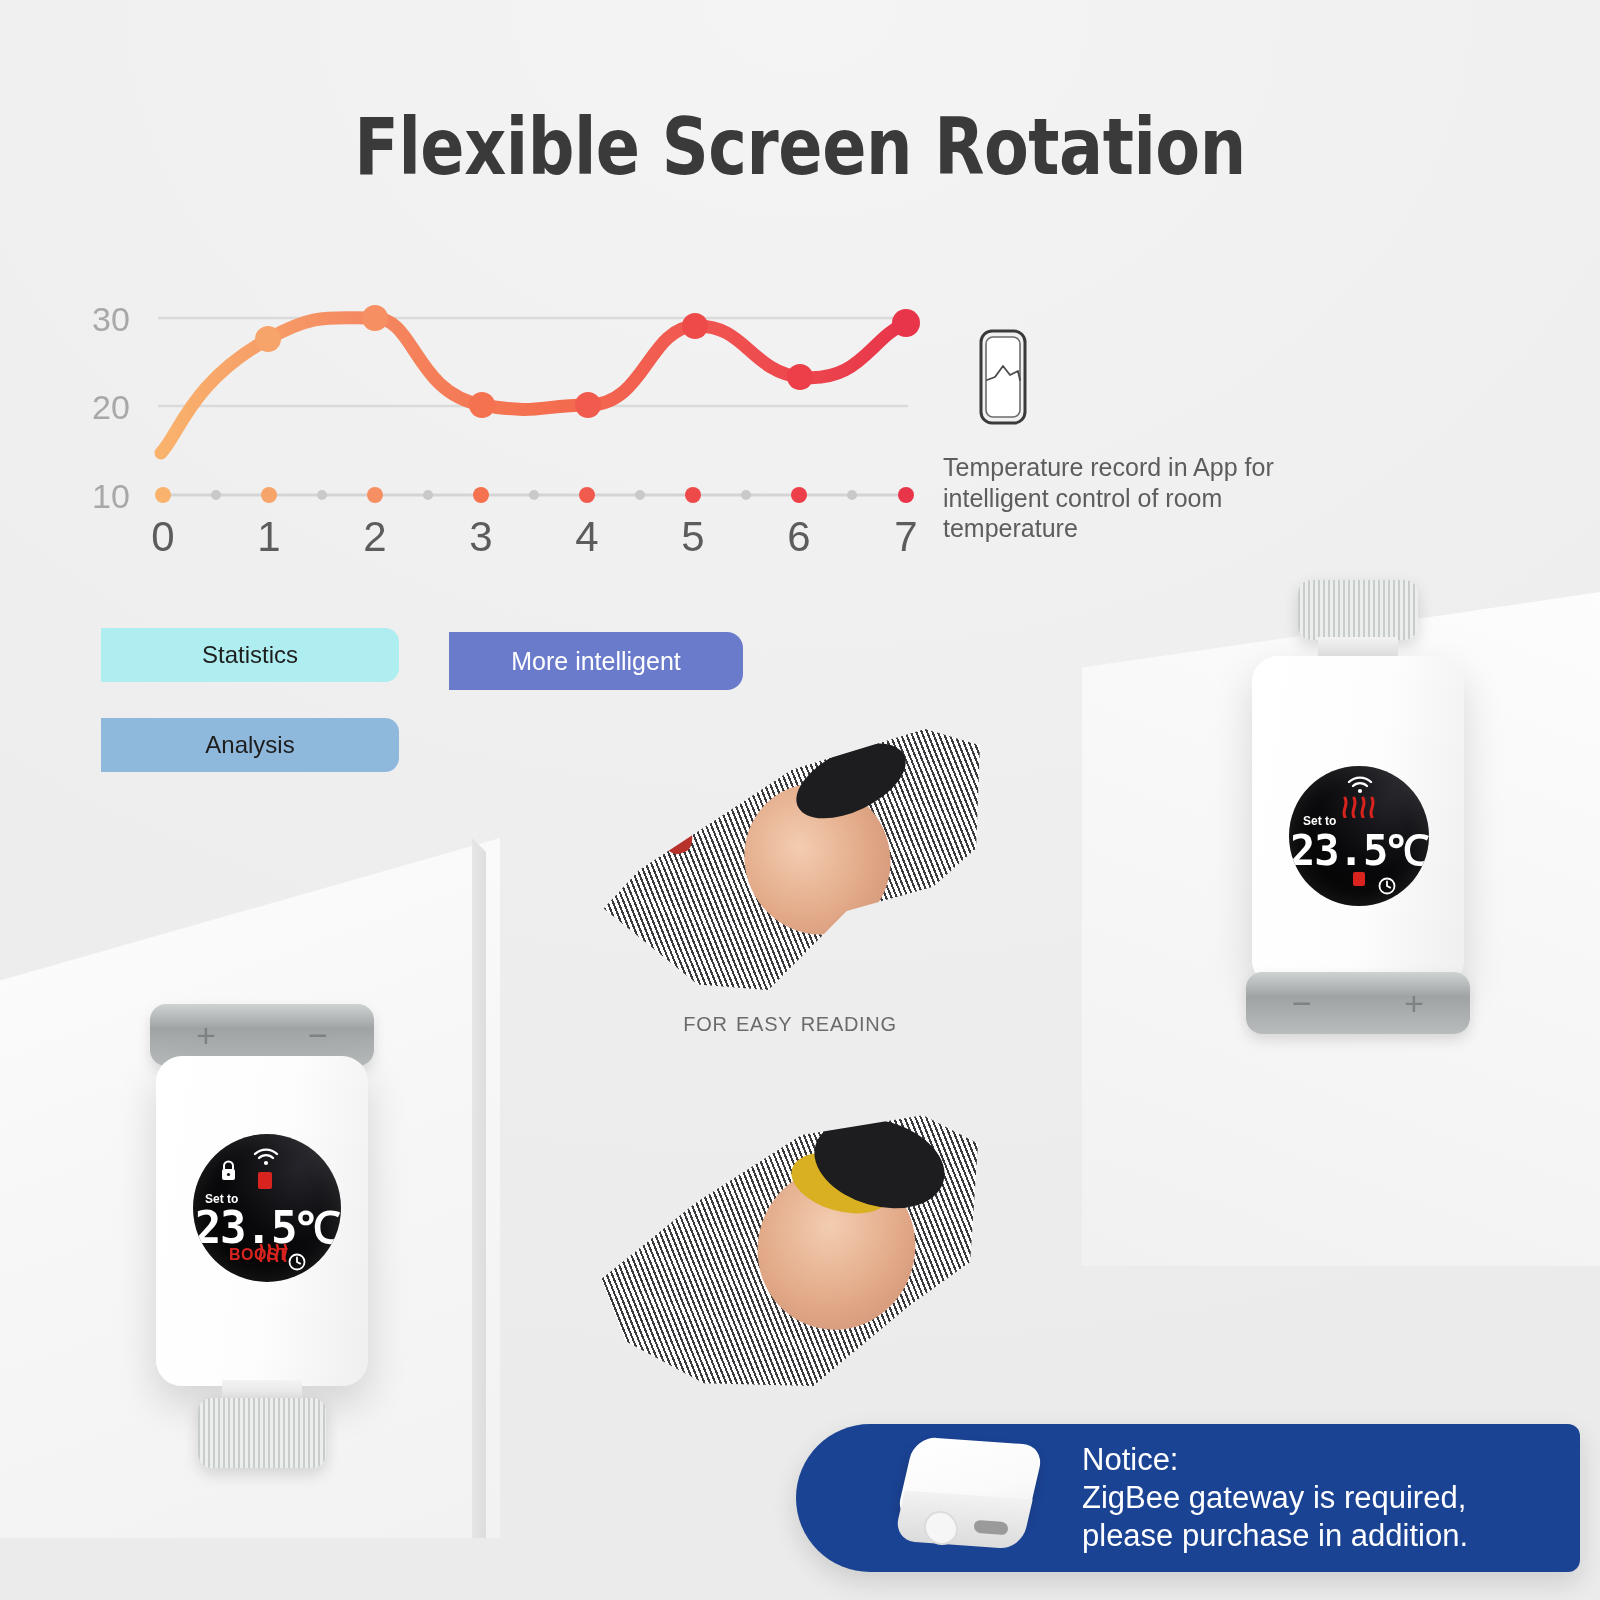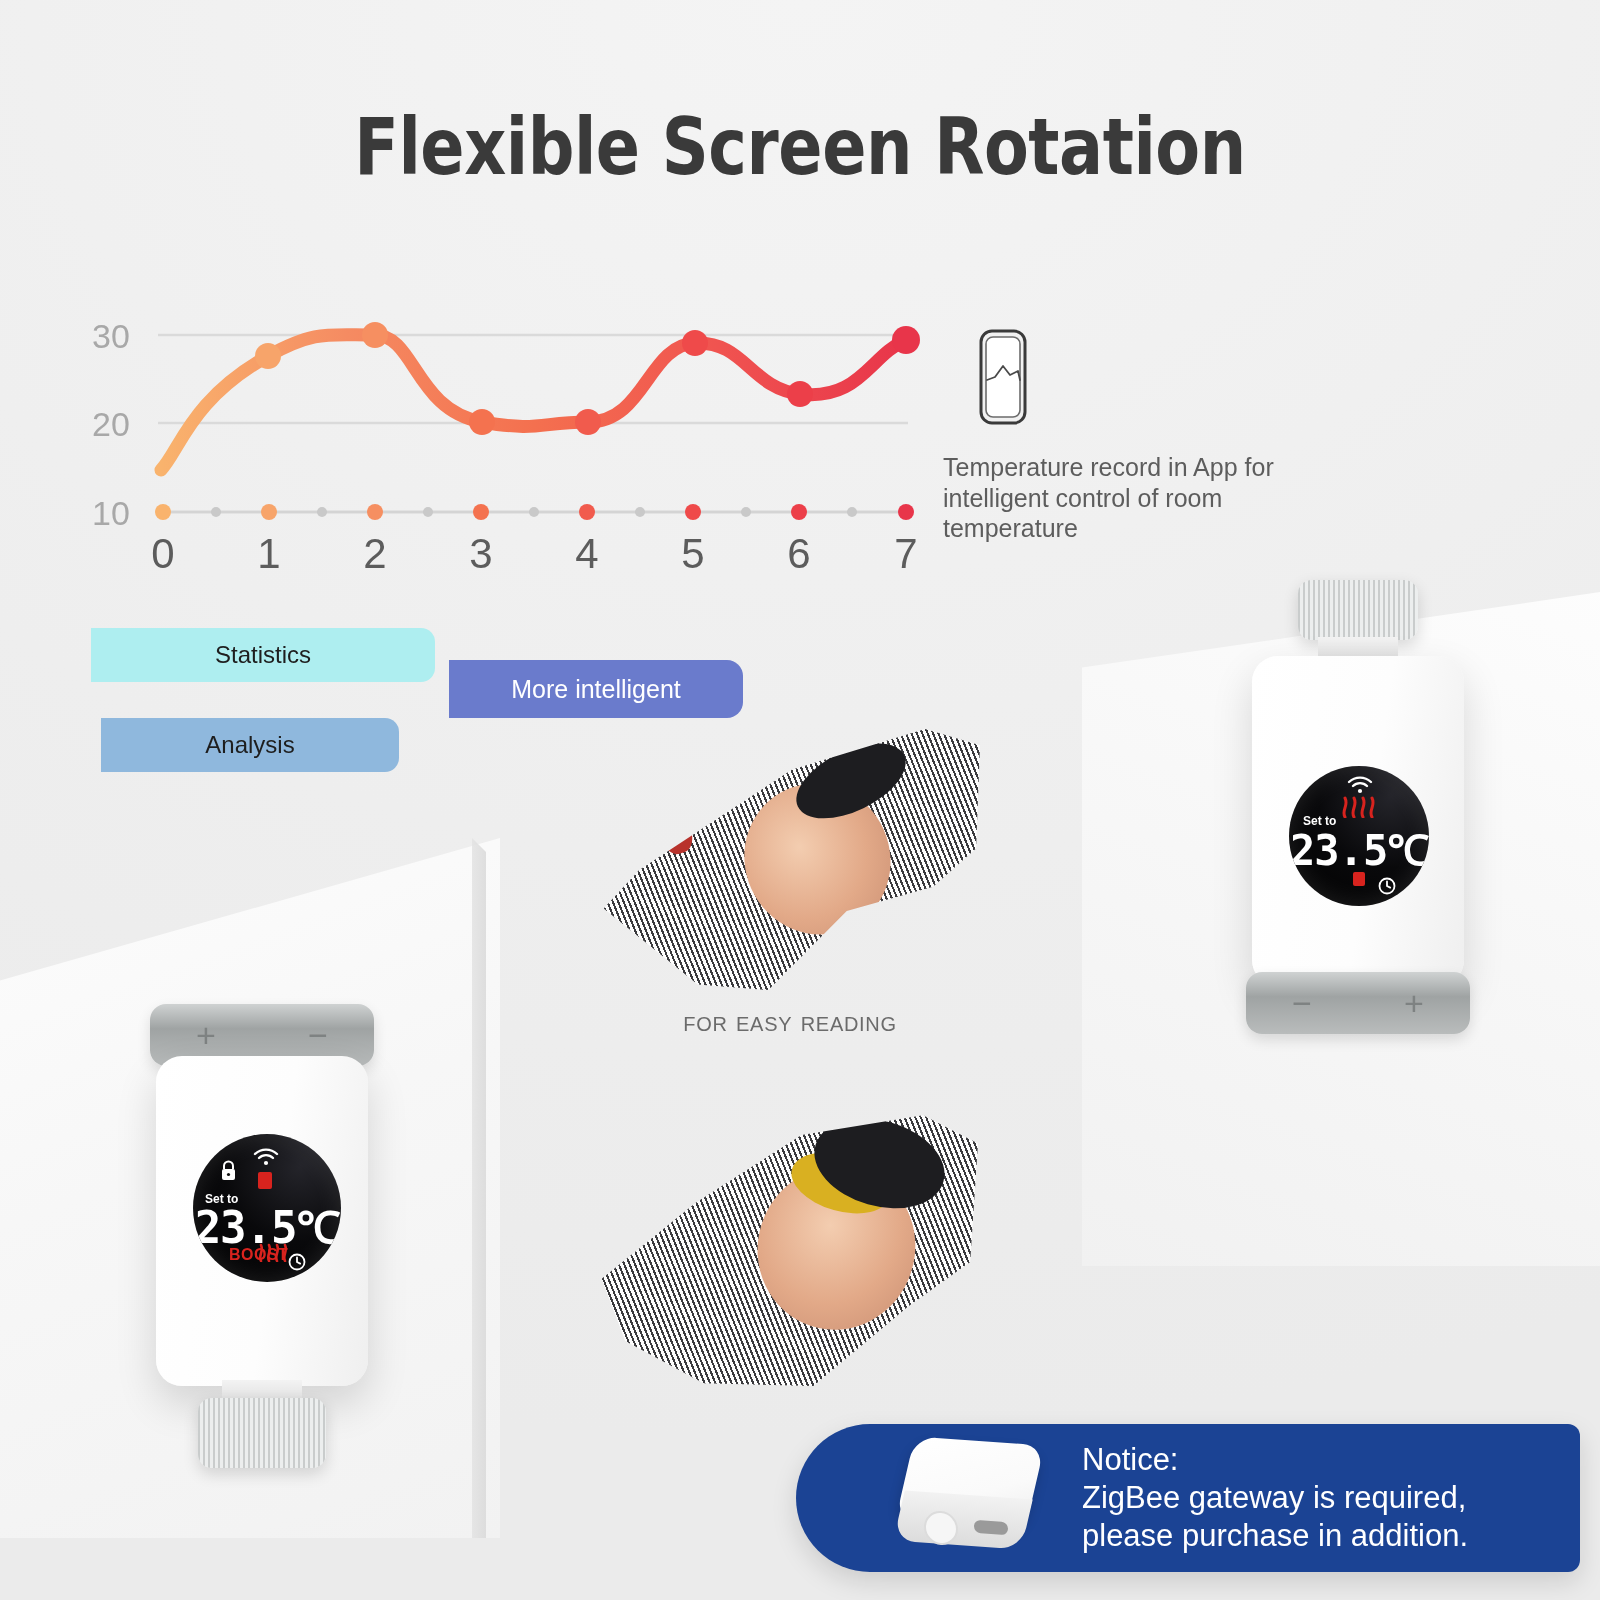--- a/index.html
+++ b/index.html
@@ -35,40 +35,40 @@
   
   .title{
     position:absolute;left:0;right:0;top:108px;text-align:center;
     font-size:78px;line-height:1;font-weight:bold;color:#3a3a3a;
     letter-spacing:-.5px;
     font-family:"DejaVu Sans Condensed","Liberation Sans Narrow","Liberation Sans",sans-serif;
     transform:scaleX(.93);
   }
 
   
-  .chart{position:absolute;left:70px;top:300px;width:880px;height:280px;}
+  .chart{position:absolute;left:70px;top:283px;width:880px;height:280px;}
   .chart svg{display:block;overflow:visible;}
   .ylab{font-size:34px;fill:#a8a8a8;font-family:"Liberation Sans",sans-serif;}
   .xlab{font-size:42px;fill:#5c5c5c;font-family:"Liberation Sans",sans-serif;text-anchor:middle;}
 
   
   .phone-wrap{position:absolute;left:965px;top:328px;}
   .caption{
     position:absolute;left:943px;top:452px;width:360px;
     font-size:25px;line-height:1.22;color:#5d5d5d;
   }
 
   
   .pill{
     position:absolute;height:54px;display:flex;align-items:center;justify-content:center;
     font-size:24px;color:#1e1e1e;border-radius:0 14px 14px 0;
   }
-  .pill-stats{left:91px;top:628px;width:344px;background:#aeeef0;}
+  .pill-stats{left:101px;top:628px;width:298px;background:#aeeef0;}
   .pill-analysis{left:101px;top:718px;width:298px;background:#8fb8dd;}
-  .pill-smart{left:449px;top:660px;width:294px;height:58px;background:#6a7bcc;color:#fff;font-size:25px;border-radius:0 16px 16px 0;}
+  .pill-smart{left:449px;top:632px;width:294px;height:58px;background:#6a7bcc;color:#fff;font-size:25px;border-radius:0 16px 16px 0;}
 
   
   .rot-text{
     position:absolute;left:590px;top:1003px;width:400px;text-align:center;
     color:#6b6b6b;font-size:28px;line-height:1.34;letter-spacing:.7px;
     font-variant:small-caps;
   }
   .rot-text .cap{font-size:34px;}
 
   

